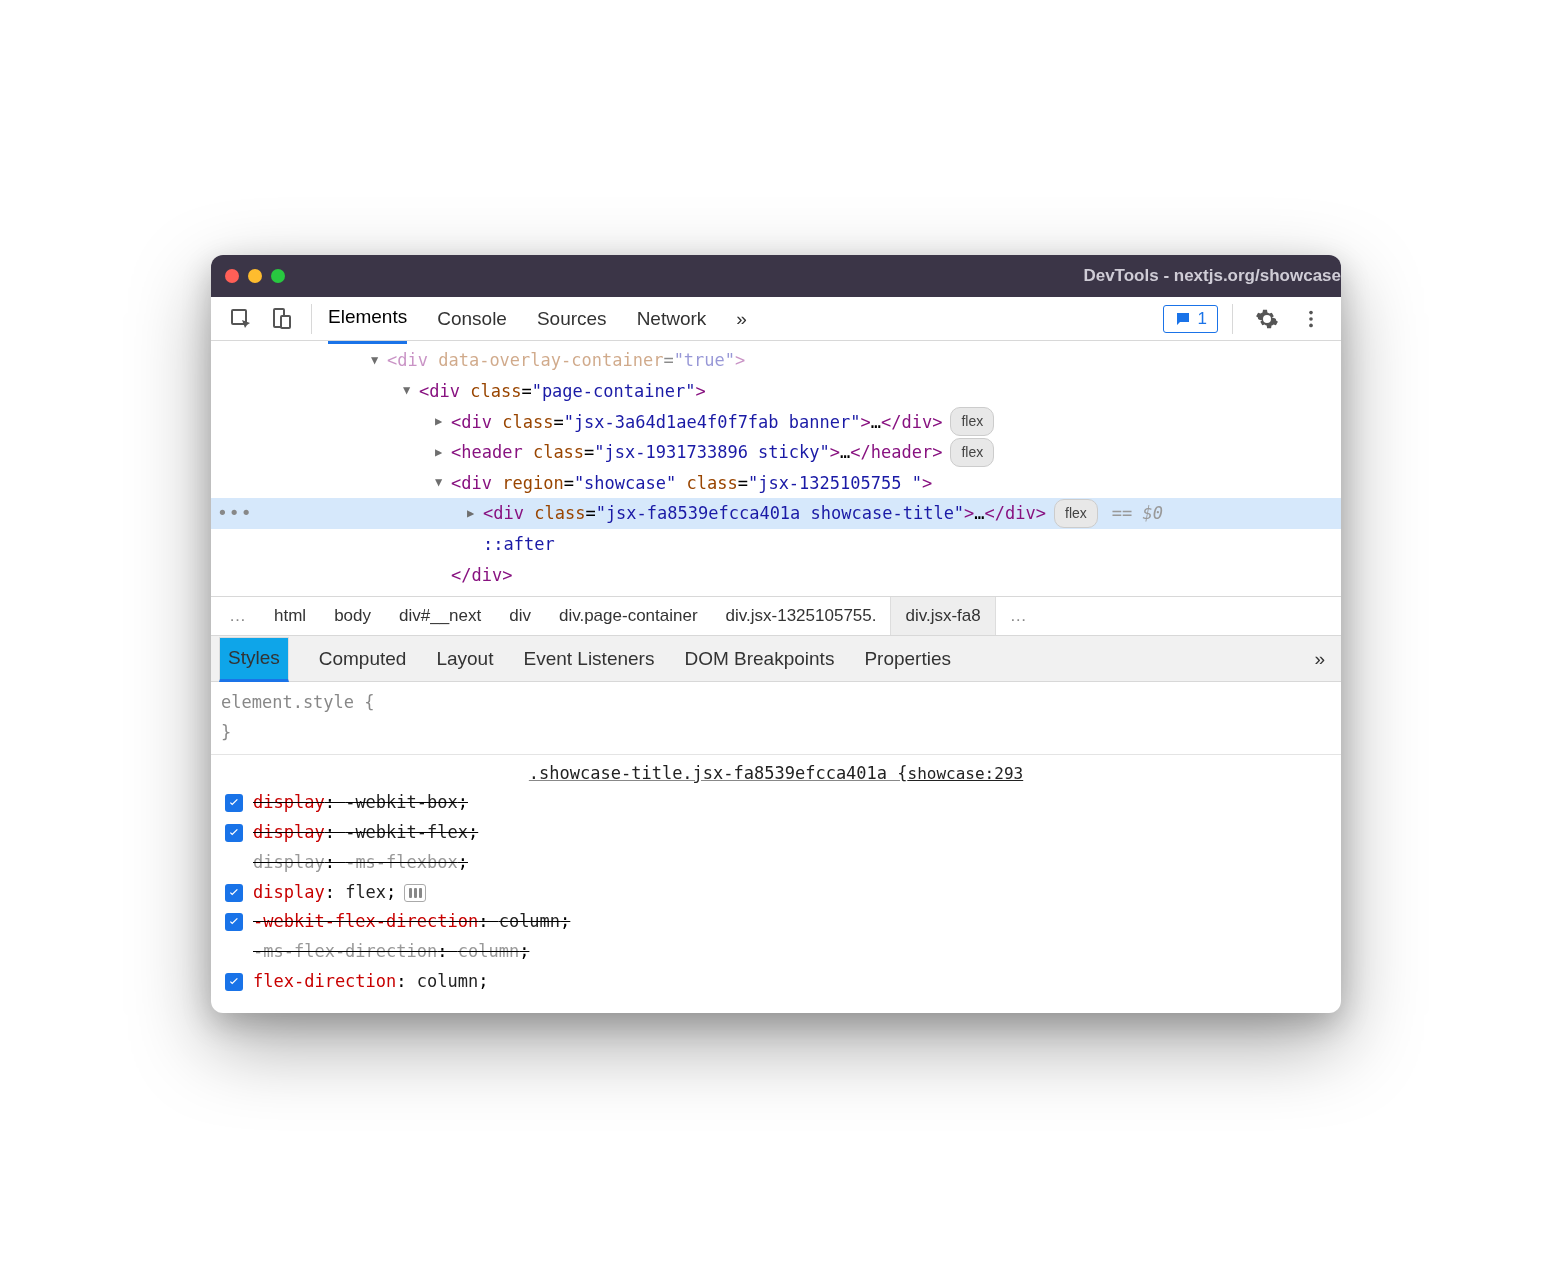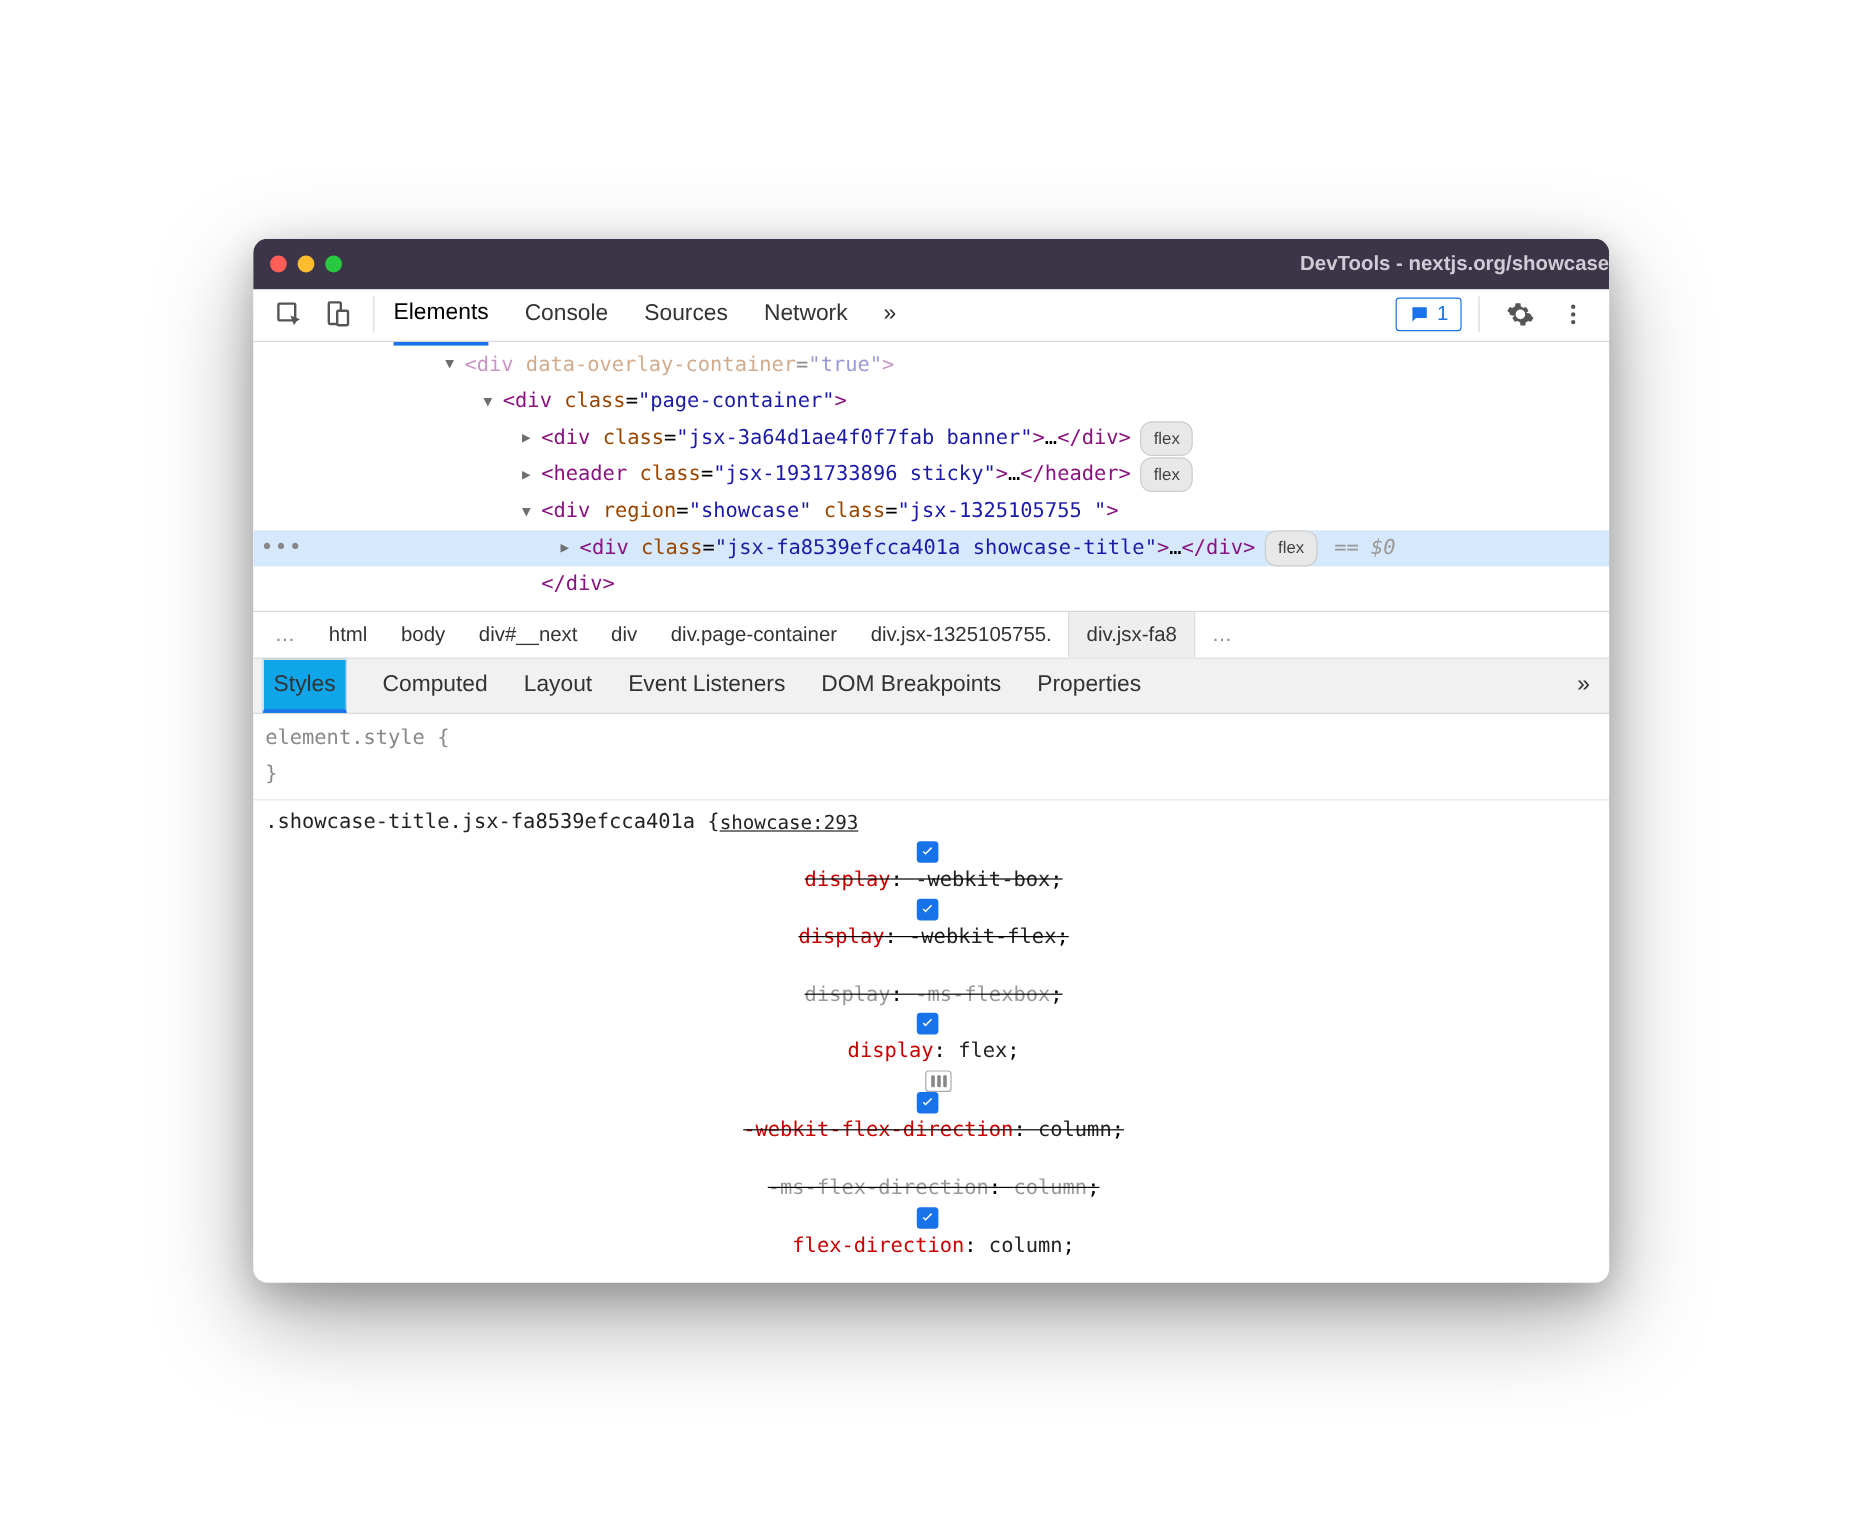--- a/index.html
+++ b/index.html
@@ -99,24 +99,24 @@
   display:flex; align-items:center; background:#f1f1f1; border-left:1px solid #d8d8d8;
   font-family: -apple-system, sans-serif; font-size:17px; color:#555;
 }
 .fbtn { padding: 0 10px; cursor:pointer; font-weight:600; height:100%; display:flex; align-items:center; }
 .fbtn.icon svg { width:20px; height:20px; }
 .styles-content {
   font-family: Menlo, Consolas, monospace; font-size:17px; line-height:1.75;
   padding: 6px 10px 10px 10px;
 }
 .rule-section { margin-bottom: 6px; }
-.selector-line { color:#888; display:flex; align-items:center; justify-content:flex-start;}
+.selector-line { color:#888; display:flex; align-items:center; justify-content:center;text-decoration:underline;}
 .selector-line .sel-active { color: #222; }
 .source-link { color:#222; text-decoration: underline; font-size:16px; cursor:pointer;}
-.prop-line { display:flex; align-items:center; padding-left:4px;flex-direction:column;}
+.prop-line { display:flex; align-items:center; padding-left:4px;}
 .chk { width:18px; height:18px; border-radius:3px; background:#1973e8; margin-right:10px; display:flex; align-items:center; justify-content:center; flex-shrink:0;}
 .chk svg { width:14px; height:14px; fill:#fff; }
 .chk.hidden { visibility: hidden; }
 .prop-name { color:#c80000; }
 .prop-val { color:#222; }
 .strike { text-decoration: line-through; }
 .inactive .prop-name, .inactive .prop-val { color:#999; }
 .flex-badge {
   display:inline-flex; width:22px; height:18px; border:1px solid #aaa; border-radius:3px;
   margin-left:8px; vertical-align:middle; align-items:center; justify-content:center;
@@ -213,20 +213,25 @@
       </div>
       <div class="dom-line selected">
         <span class="gutter">•••</span>
         <span class="indent" style="width:256px"></span>
         <span class="arrow">▶</span>
         <span style=""><span class="tag">&lt;div</span> <span class="attr-name">class</span>=<span class="attr-val">"jsx-fa8539efcca401a showcase-title"</span><span class="tag">&gt;</span>…<span class="tag">&lt;/div&gt;</span></span>
         <span class="badge">flex</span>
         <span class="eq-dollar">== $0</span>
       </div>
       <div class="dom-line">
+        <span class="indent" style="width:256px"></span>
+        <span class="arrow"></span>
+        <span style=""><span class="pseudo">::after</span></span>
+      </div>
+      <div class="dom-line">
         <span class="indent" style="width:224px"></span>
         <span class="arrow"></span>
         <span style=""><span class="tag">&lt;/div&gt;</span></span>
       </div>
     </div>
 
   <div class="crumbs" id="crumbs">
       <div class="crumb ellipsis">…</div>
       <div class="crumb">html</div>
       <div class="crumb">body</div>

